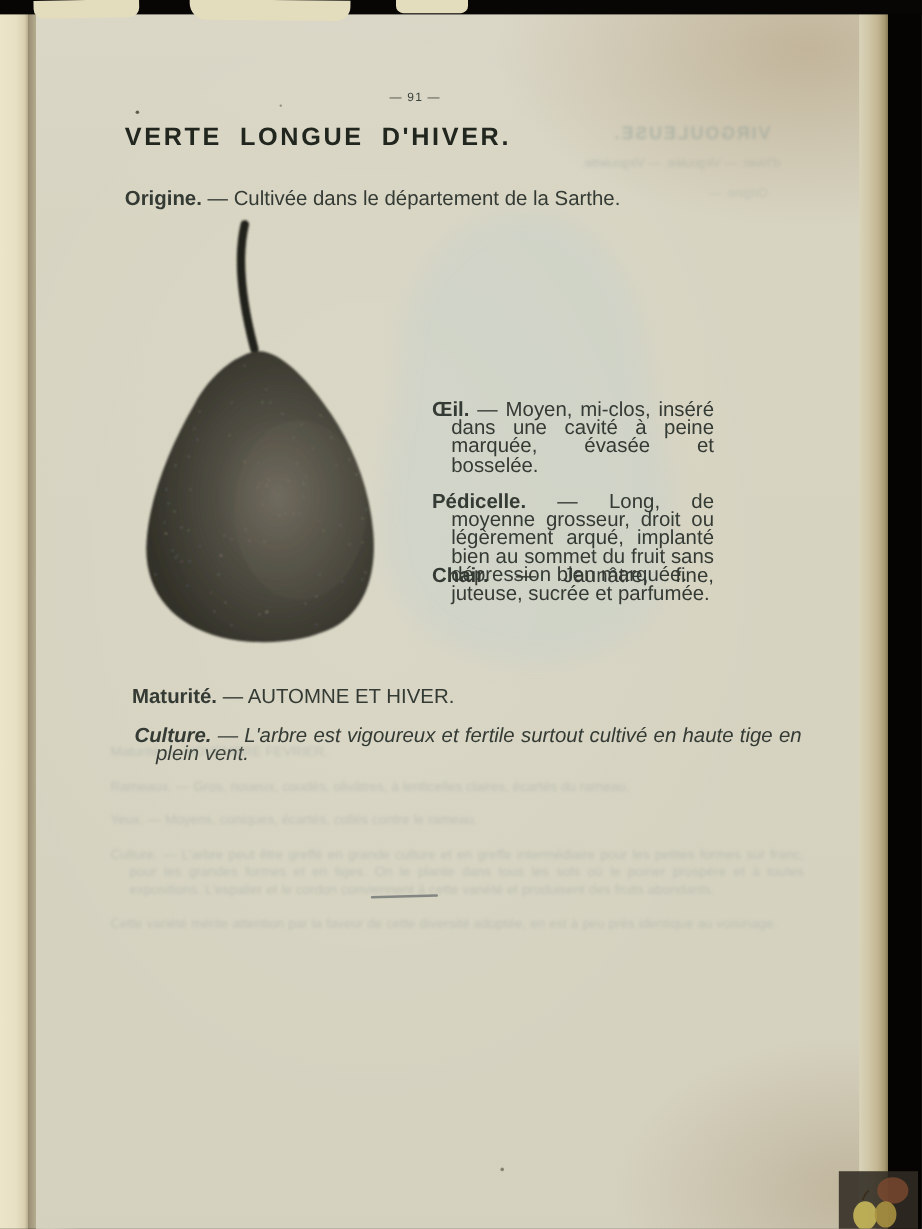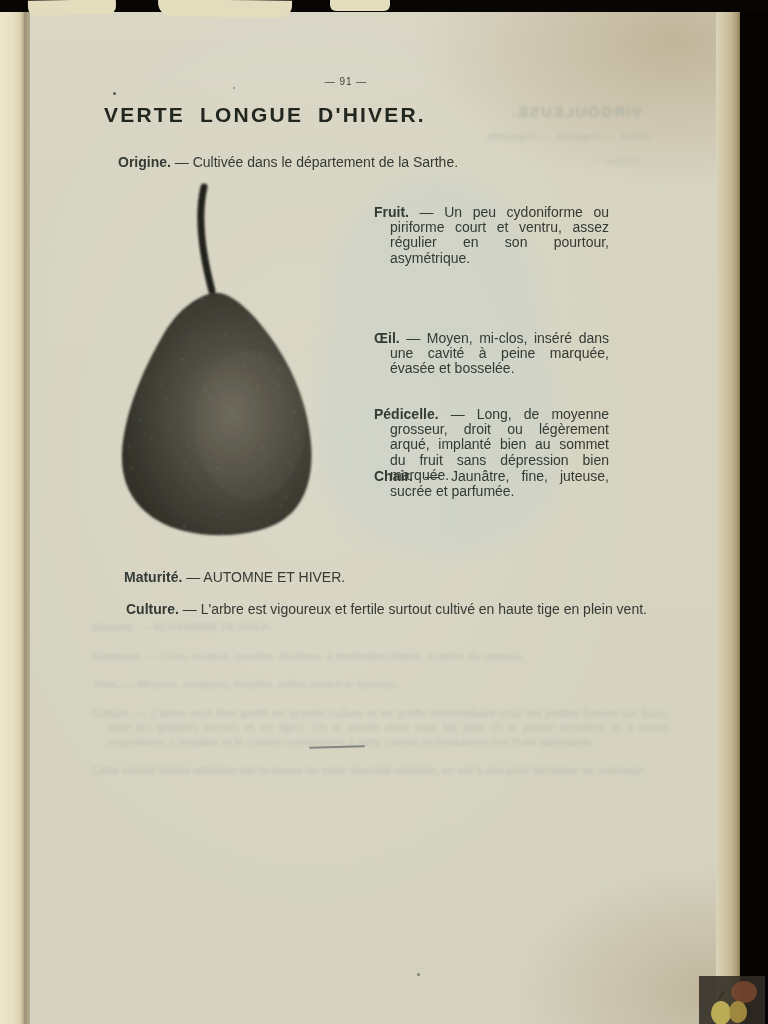--- a/index.html
+++ b/index.html
@@ -37,27 +37,27 @@
   .g-block{left:92px;top:620px;width:578px;font-size:11.3px;line-height:14.5px;
     text-align:justify;opacity:.34;}
   .g-block p{margin:0 0 14px 0;padding-left:16px;text-indent:-16px;}
 
   
   .ink{color:#343a34;}
   .pageno{position:absolute;left:306px;top:76px;width:80px;text-align:center;
     font-size:10px;letter-spacing:1px;color:#3c423b;}
   .title{position:absolute;left:104px;top:103px;font-size:21px;font-weight:bold;
     letter-spacing:2.2px;word-spacing:7px;color:#21261f;}
-  .para{position:absolute;font-size:14px;line-height:15.2px;margin-left:14px;}
+  .para{position:absolute;font-size:17px;line-height:15.2px;}
   .para .lbl{font-weight:bold;}
   .origine{left:104px;top:141px;width:440px;}
   .entry{left:360px;width:219px;text-align:justify;padding-left:16px;text-indent:-16px;}
   .e0{top:191px;} .e1{top:255px;} .e2{top:317px;} .e3{top:393px;} .e4{top:455px;} .e5{top:505px;}
   .maturite{left:110px;top:556px;width:480px;}
-  .culture{left:112px;top:588px;width:538px;text-align:justify;padding-left:18px;text-indent:-18px;}
+  .culture{left:112px;top:588px;width:538px;text-align:justify;padding-left:18px;text-indent:-18px;font-style:italic;}
 
   .pear-illo{position:absolute;left:100px;top:175px;}
 
   .pencil-line{position:absolute;left:309px;top:746px;width:56px;height:2px;
     background:rgba(62,72,80,0.55);transform:rotate(-1.5deg);border-radius:1px;}
   .speck{position:absolute;border-radius:50%;background:#5f5f50;}
   .s1{left:113px;top:92px;width:3px;height:3px;}
   .s2{left:417px;top:973px;width:3px;height:3px;opacity:.7;}
   .s3{left:233px;top:87px;width:2px;height:2px;opacity:.6;}
 
@@ -125,21 +125,20 @@
                C206,333 214,300 211,268 C208,234 196,200 176,170
                C158,143 132,114 112,118 Z" fill="url(#pearGrad)"></path>
       <path d="M112,118 C96,122 76,136 62,162 C42,196 24,240 22,278
                C20,318 44,346 84,356 C112,363 150,362 178,348
                C206,333 214,300 211,268 C208,234 196,200 176,170
                C158,143 132,114 112,118 Z" fill="#15140f" filter="url(#speckle)" opacity="0.5"></path>
       <ellipse cx="150" cy="250" rx="55" ry="75" fill="#7a7666" opacity="0.12"></ellipse>
     </g>
   </svg>
 
-  <p class="para ink entry e0"><span class="lbl">Fruit.</span> <span>— Un peu cydoniforme ou piriforme court et ventru, assez régulier en son pourtour, asymétrique.</span></p>
 
 
   <p class="para ink entry e2"><span class="lbl">Œil.</span> <span>— Moyen, mi-clos, inséré dans une cavité à peine marquée, évasée et bosselée.</span></p>
 
   <p class="para ink entry e3"><span class="lbl">Pédicelle.</span> <span>— Long, de moyenne grosseur, droit ou légèrement arqué, implanté bien au sommet du fruit sans dépression bien marquée.</span></p>
 
   <p class="para ink entry e4"><span class="lbl">Chair.</span> <span>— Jaunâtre, fine, juteuse, sucrée et parfumée.</span></p>
 
 
   <p class="para ink maturite"><span class="lbl">Maturité.</span> <span>— AUTOMNE ET HIVER.</span></p>

